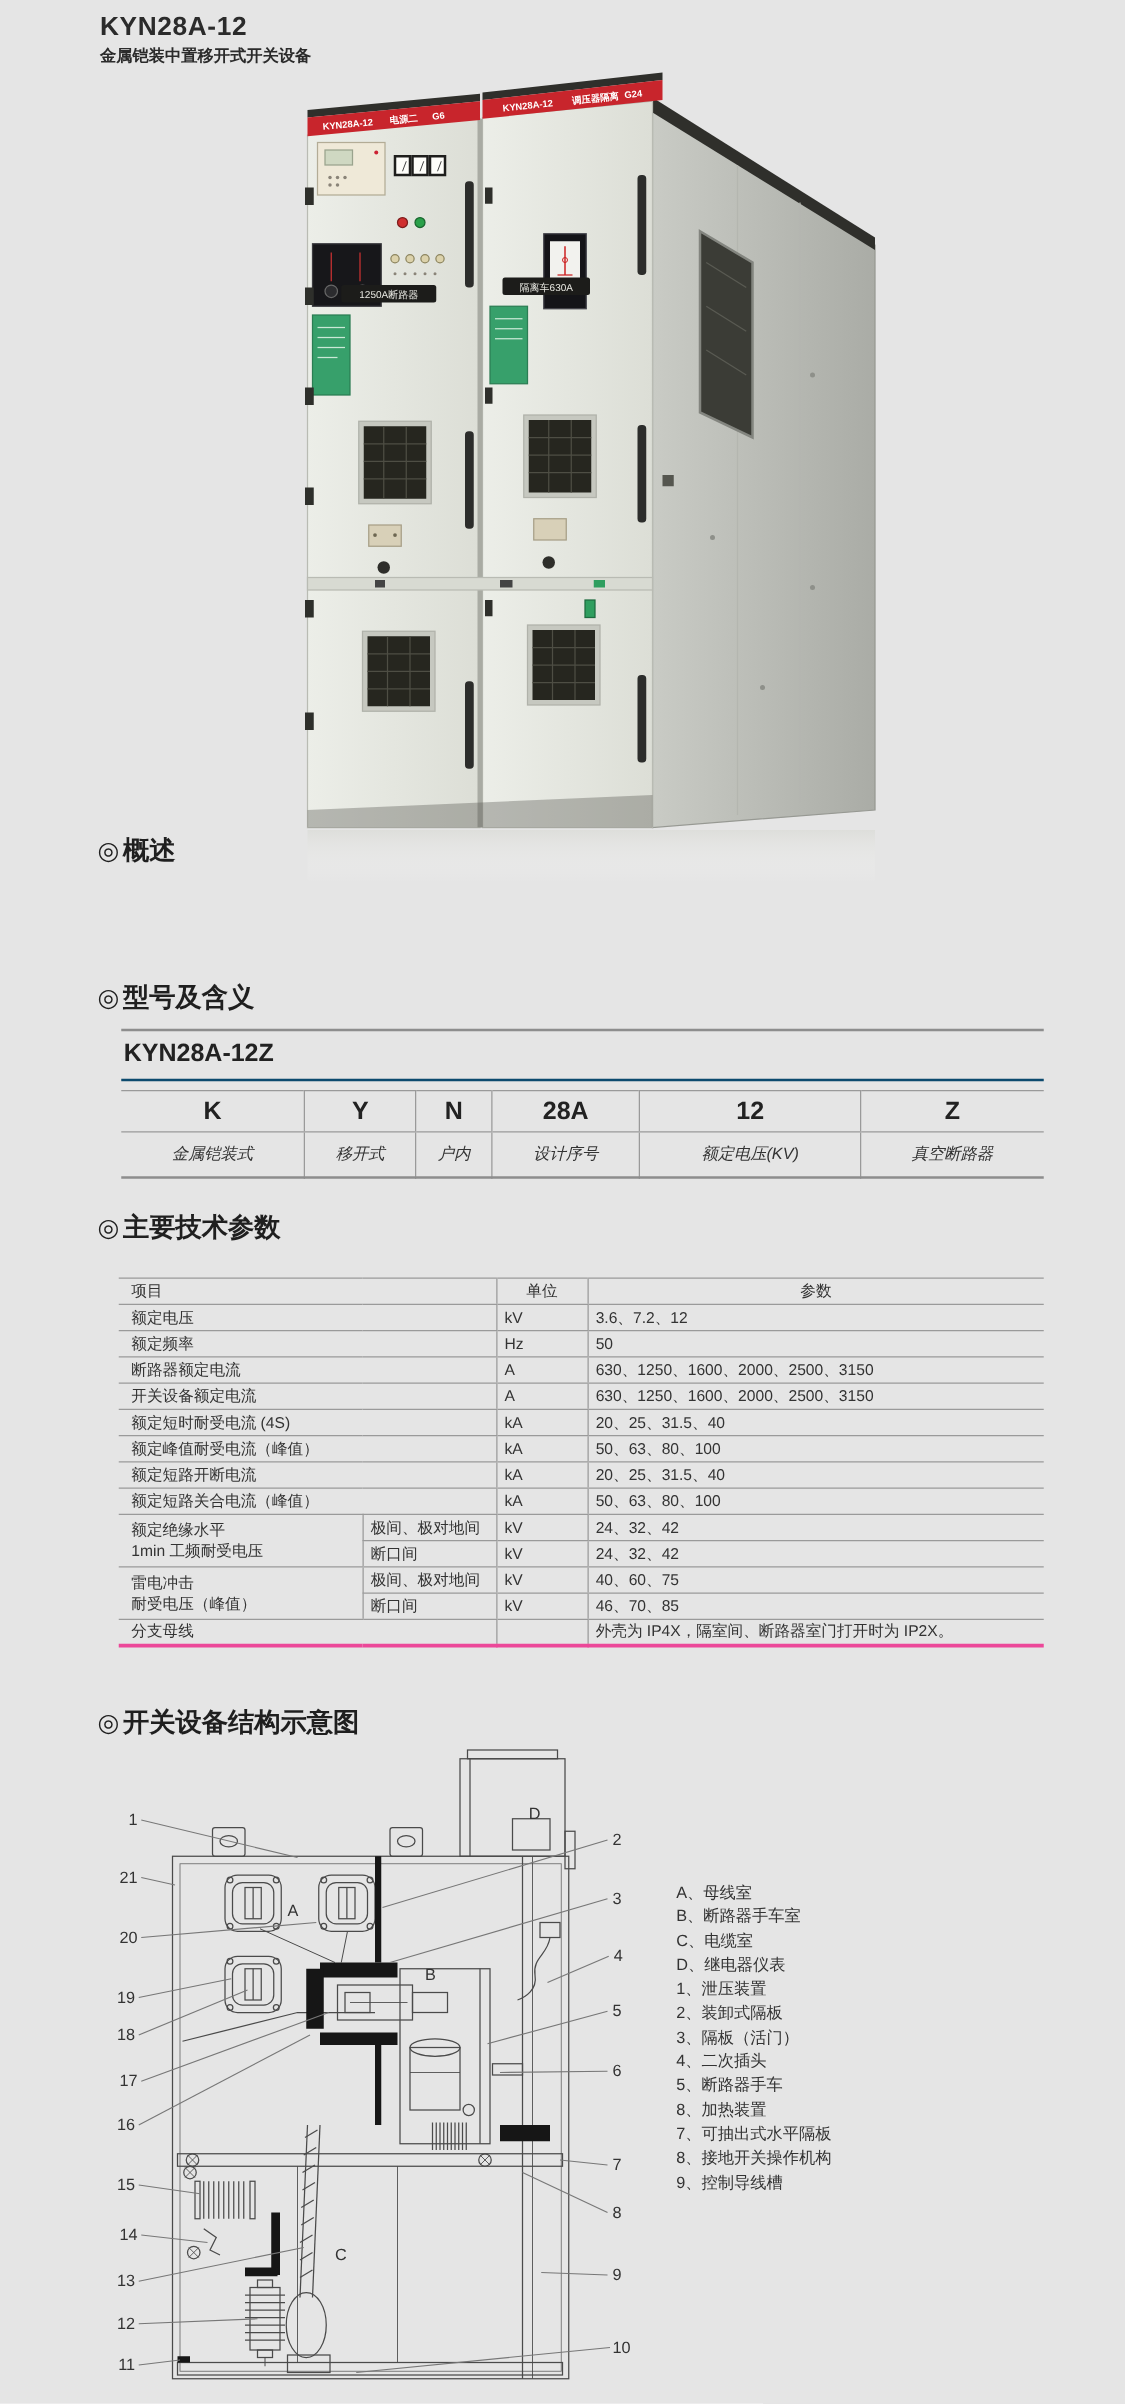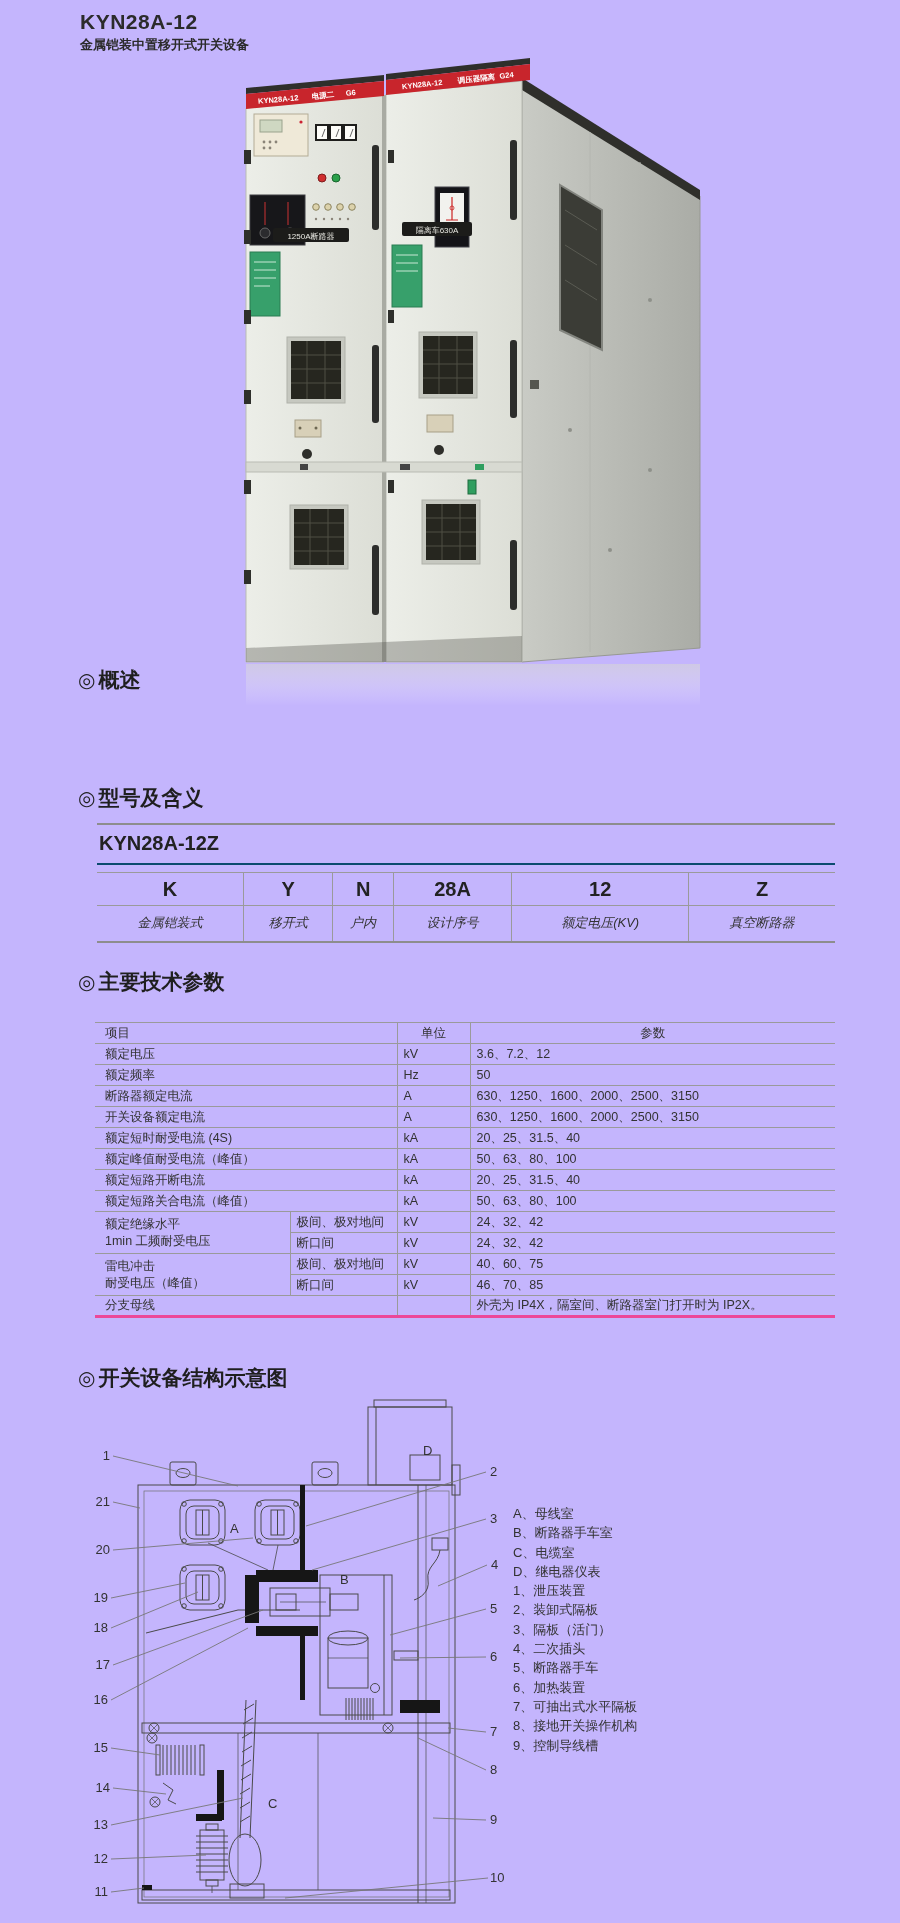--- a/index.html
+++ b/index.html
@@ -1,17 +1,17 @@
 <!DOCTYPE html>
 <html><head>
 <meta charset="utf-8">
 <style>
   * { margin:0; padding:0; box-sizing:border-box; }
   body { background:#fff; font-family:"Liberation Sans","DejaVu Sans",sans-serif; }
-  #page { position:relative; width:900px; height:1923px; background:#c4b5fd; overflow:hidden; }
+  #page { position:relative; width:900px; height:1923px; background:#e5e5e5; overflow:hidden; }
 
   .title-block { position:absolute; left:80px; top:10px; color:#2b2b2b; }
   .title-block .t1 { font-size:21px; font-weight:bold; line-height:23px; letter-spacing:0.5px; }
   .title-block .t2 { font-size:13px; font-weight:bold; line-height:23px; }
 
   .sec-h { position:absolute; left:78px; display:flex; align-items:center; gap:3px;
            font-size:21px; font-weight:bold; color:#1f1f1f; }
   .sec-h .bullet { font-size:20px; font-weight:bold; }
 
   .overview-text { position:absolute; left:80px; top:699px; width:784px; }
@@ -35,21 +35,21 @@
                   border-collapse:collapse; font-size:12.5px; color:#333;
                   border-top:1px solid #9a9a9a; border-bottom:3px solid #ec4899; }
   .params-table th, .params-table td { border-left:1px solid #9a9a9a;
                   border-bottom:1px solid #9a9a9a; height:21px; padding:1px 6px;
                   font-weight:normal; }
   .params-table th:first-child, .params-table td.row-first { border-left:none; }
   .params-table .c-item { text-align:left; padding-left:10px; }
   .params-table tr:last-child td { border-bottom:none; }
 
   .legend { position:absolute; font-size:13px; color:#333; line-height:19.3px; white-space:nowrap; }
-  #legend-col1 { left:513px; top:1504px; }
+  #legend-col1 { left:541px; top:1504px; }
   #legend-col2 { left:685px; top:1504px; }
 
   svg text { font-family:"Liberation Sans","DejaVu Sans",sans-serif; }
   .photo { position:absolute; left:170px; top:50px; }
   .diagram { position:absolute; left:88px; top:1398px; }
 </style>
 </head>
 <body>
 <div id="page">
 
@@ -565,19 +565,19 @@
 <div class="legend" id="legend-col1">
       <div>A、母线室</div>
       <div>B、断路器手车室</div>
       <div>C、电缆室</div>
       <div>D、继电器仪表</div>
       <div>1、泄压装置</div>
       <div>2、装卸式隔板</div>
       <div>3、隔板（活门）</div>
       <div>4、二次插头</div>
       <div>5、断路器手车</div>
-      <div>6、加热装置</div>
+      <div>8、加热装置</div>
       <div>7、可抽出式水平隔板</div>
       <div>8、接地开关操作机构</div>
       <div>9、控制导线槽</div>
     </div>
 
 </div>
 
 </body></html>

